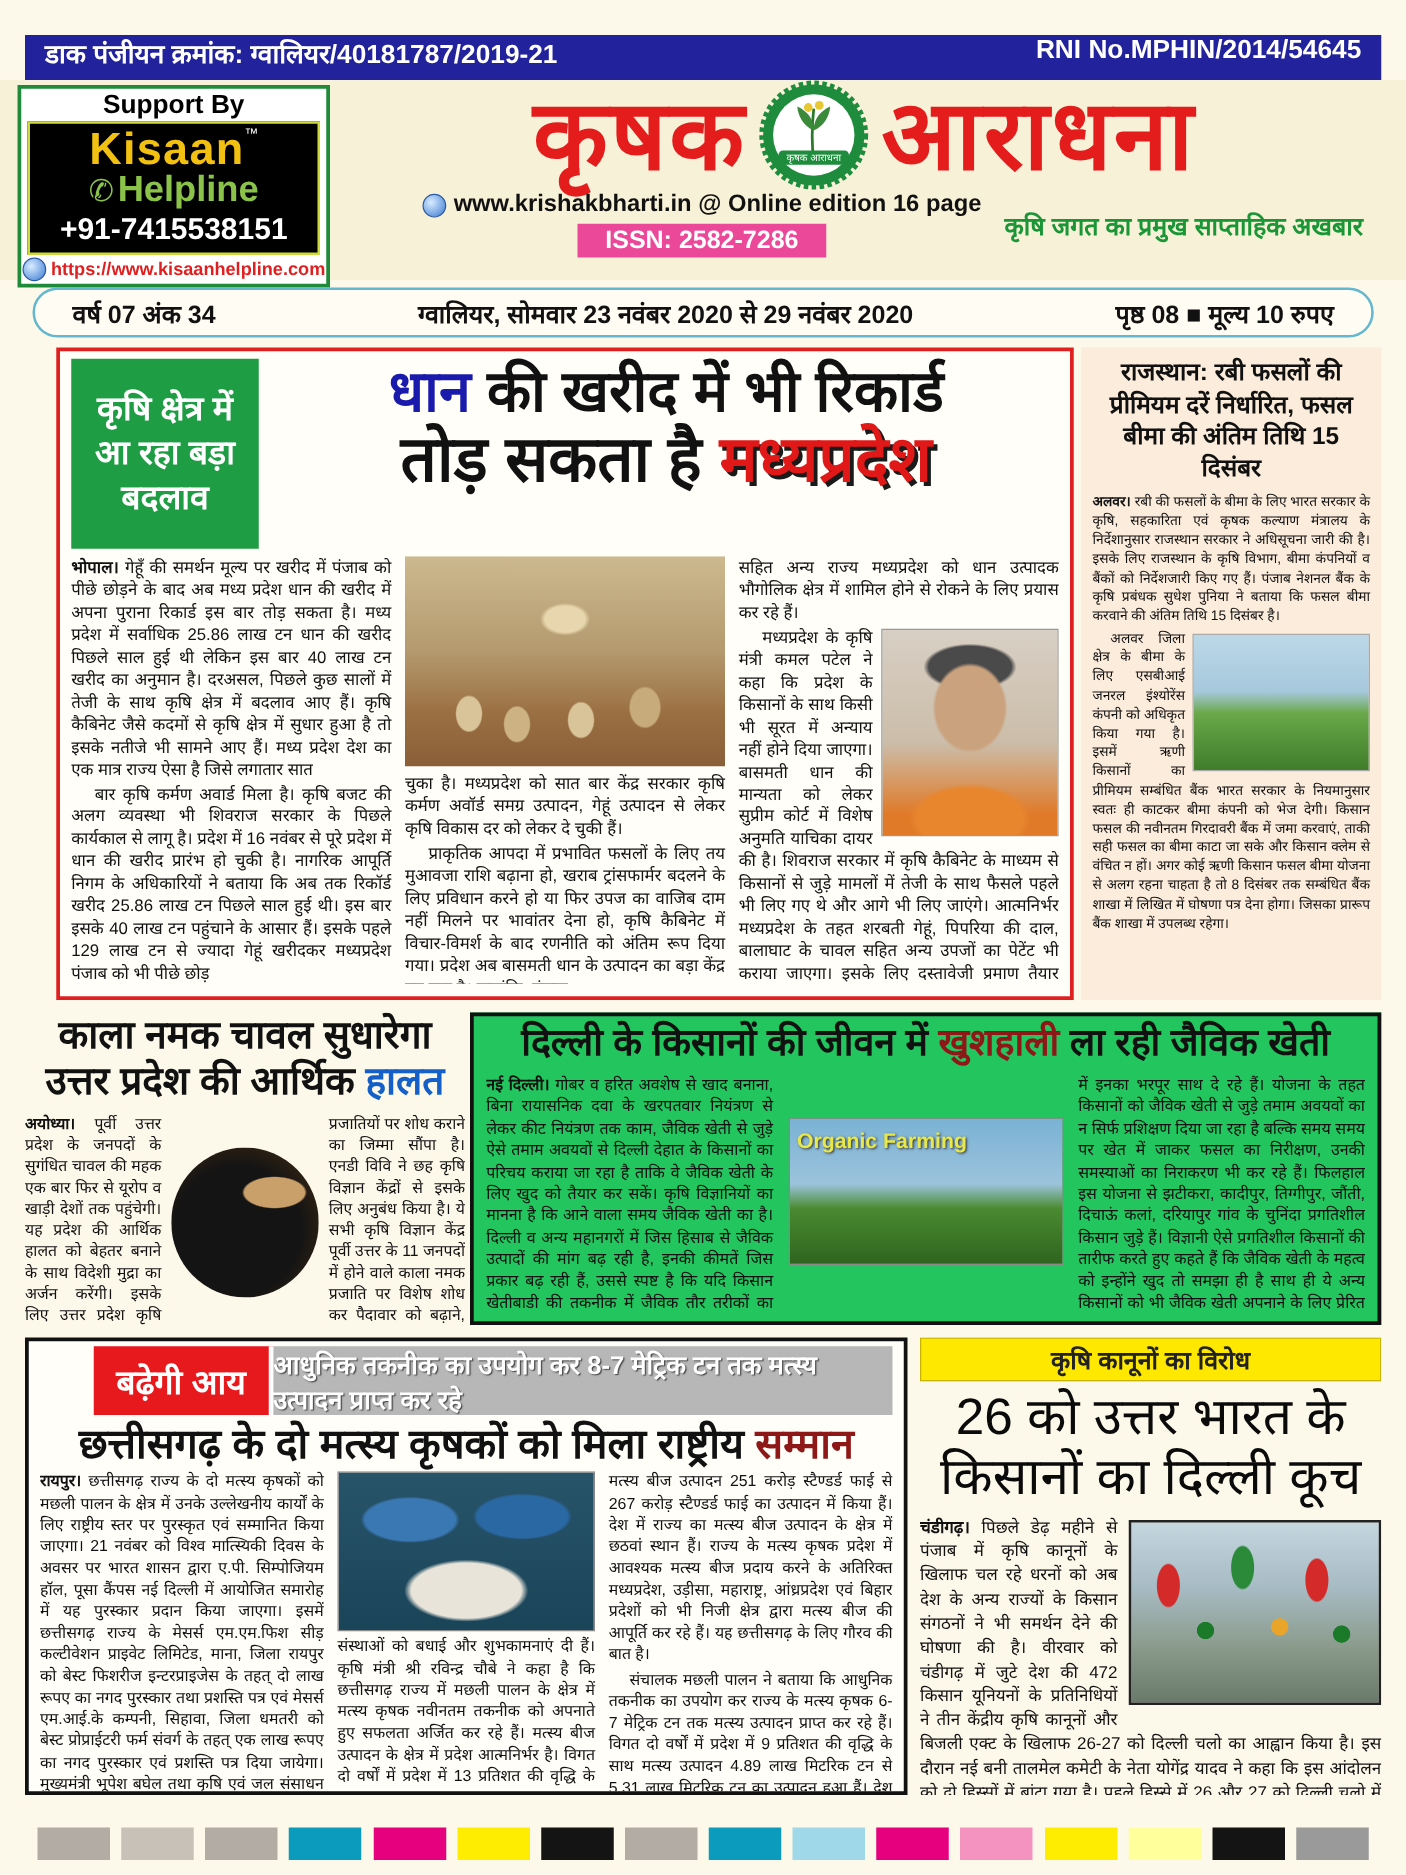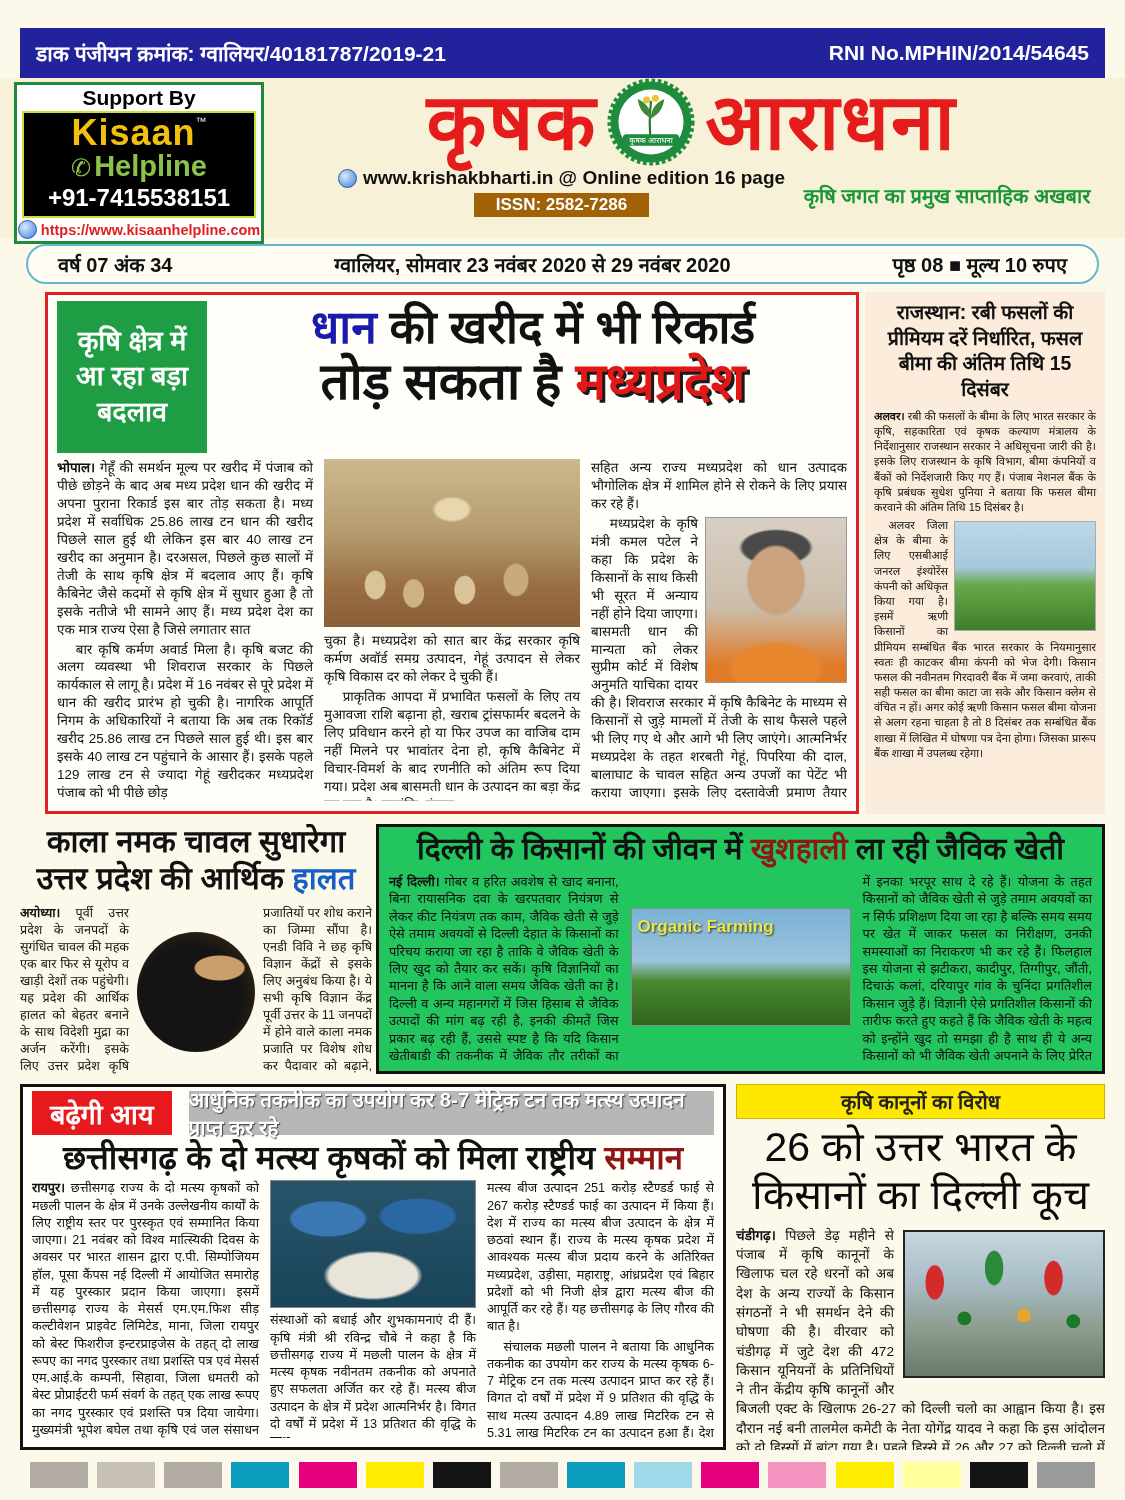--- a/index.html
+++ b/index.html
@@ -3,22 +3,22 @@
 <meta charset="utf-8">
 <style>
   html,body{margin:0;padding:0;}
   body{
     width:1125px;height:1500px;overflow:hidden;position:relative;
     background:#fcf8ea;
     font-family:"Liberation Sans",sans-serif;color:#111;
   }
   
   .topbar{
-    margin:28px 20px 0;height:50px;background:#22229c;color:#fff;
-    display:flex;align-items:center;justify-content:space-between;
+    margin:28px 20px 0;height:36px;background:#22229c;color:#fff;
+    display:flex;align-items:flex-start;justify-content:space-between;
     padding:0 16px;font-size:21px;font-weight:700;box-sizing:border-box;
   }
   
   .masthead{position:relative;height:160px;background:#f7f1d8;}
   .support-box{
     position:absolute;left:14px;top:4px;width:244px;border:3px solid #1f8a3a;background:#fff;
   }
   .support-title{text-align:center;font-size:21px;font-weight:800;padding:1px 0;color:#000;}
   .kisaan-box{background:#000;border:2px solid #cddc39;margin:0 5px;text-align:center;padding:2px 0 4px;}
   .kisaan-word{color:#f2c011;font-size:36px;font-weight:700;line-height:1;letter-spacing:1px;}
@@ -29,21 +29,21 @@
   .url-line{display:flex;align-items:center;justify-content:center;gap:4px;
     color:#e02020;font-weight:700;font-size:14.5px;padding:2px 0;}
   .globe-icon{width:17px;height:17px;border-radius:50%;flex:0 0 auto;
     background:radial-gradient(circle at 35% 35%,#d8ecff,#3a7ad4);border:1px solid #2a5aa4;}
   .mast-center{position:absolute;left:268px;right:10px;top:0;text-align:center;}
   .title-row{display:flex;align-items:center;justify-content:center;gap:10px;}
   .title-word{font-size:78px;font-weight:800;color:#e41c1c;line-height:1.0;letter-spacing:2px;}
   .logo-badge{width:88px;height:88px;flex:0 0 auto;}
   .online-row{display:flex;align-items:center;justify-content:center;gap:6px;
     font-size:19px;font-weight:700;color:#111;margin-top:1px;margin-left:-260px;}
-  .issn-box{display:inline-block;background:#a16207;color:#fff;font-size:17px;font-weight:800;
+  .issn-box{display:inline-block;background:#ec4899;color:#fff;font-size:20px;font-weight:800;
     padding:2px 22px;margin-top:4px;margin-left:-260px;}
   .tagline{position:absolute;right:4px;top:106px;width:348px;text-align:center;
     color:#1a9637;font-size:20px;font-weight:700;line-height:1.2;}
   
   .dateline{
     margin:6px 26px 0;height:40px;border:2px solid #63b8cf;border-radius:20px;background:#fffdf3;
     display:flex;align-items:center;justify-content:space-between;padding:0 30px;
     font-size:20px;font-weight:700;box-sizing:border-box;
   }
   
@@ -101,21 +101,21 @@
   .org-col{flex:1;font-size:12.8px;line-height:1.36;text-align:justify;}
   .org-col p{margin:0 0 3px;text-indent:1.3em;}
   .photo-organic{width:220px;height:118px;align-self:center;flex:0 0 auto;position:relative;
     background:linear-gradient(180deg,#7ab2d4 0%,#9cc3dc 45%,#4a8a30 62%,#2f641f 100%);
     border:1px solid #888;box-sizing:border-box;text-align:center;}
   .org-img-label{position:absolute;left:6px;top:8px;color:#e8e84a;font-size:17px;font-weight:800;
     text-shadow:1px 1px 2px #333;}
   
   .bottom-row{display:flex;gap:10px;margin:10px 20px 0;height:366px;}
   .fish-story{width:706px;border:3px solid #111;background:#fffef8;padding:4px 9px;box-sizing:border-box;overflow:hidden;}
-  .badge-row{display:flex;height:44px;gap:13px;}
+  .badge-row{display:flex;height:55px;gap:0;margin-left:43px;}
   .badge{background:#e8191c;color:#fff;font-size:27px;font-weight:800;display:flex;align-items:center;
     padding:0 18px;border-right:4px solid #fff;}
   .strap{flex:1;background:#b7b7b7;color:#fff;font-size:20.5px;font-weight:800;
     display:flex;align-items:center;justify-content:center;text-shadow:1px 1px 1px #444;}
   .fish-head{text-align:center;font-size:33px;font-weight:800;margin:5px 0 4px;line-height:1.1;}
   .fish-cols{display:flex;gap:11px;height:258px;overflow:hidden;}
   .fish-col{flex:1.06;font-size:12.7px;line-height:1.36;text-align:justify;}
   .fish-col p{margin:0 0 3px;text-indent:1.3em;}
   .fish-col-mid{flex:none;width:206px;font-size:12.7px;line-height:1.36;text-align:justify;}
   .photo-fish{height:128px;margin-bottom:4px;border:1px solid #888;box-sizing:border-box;

